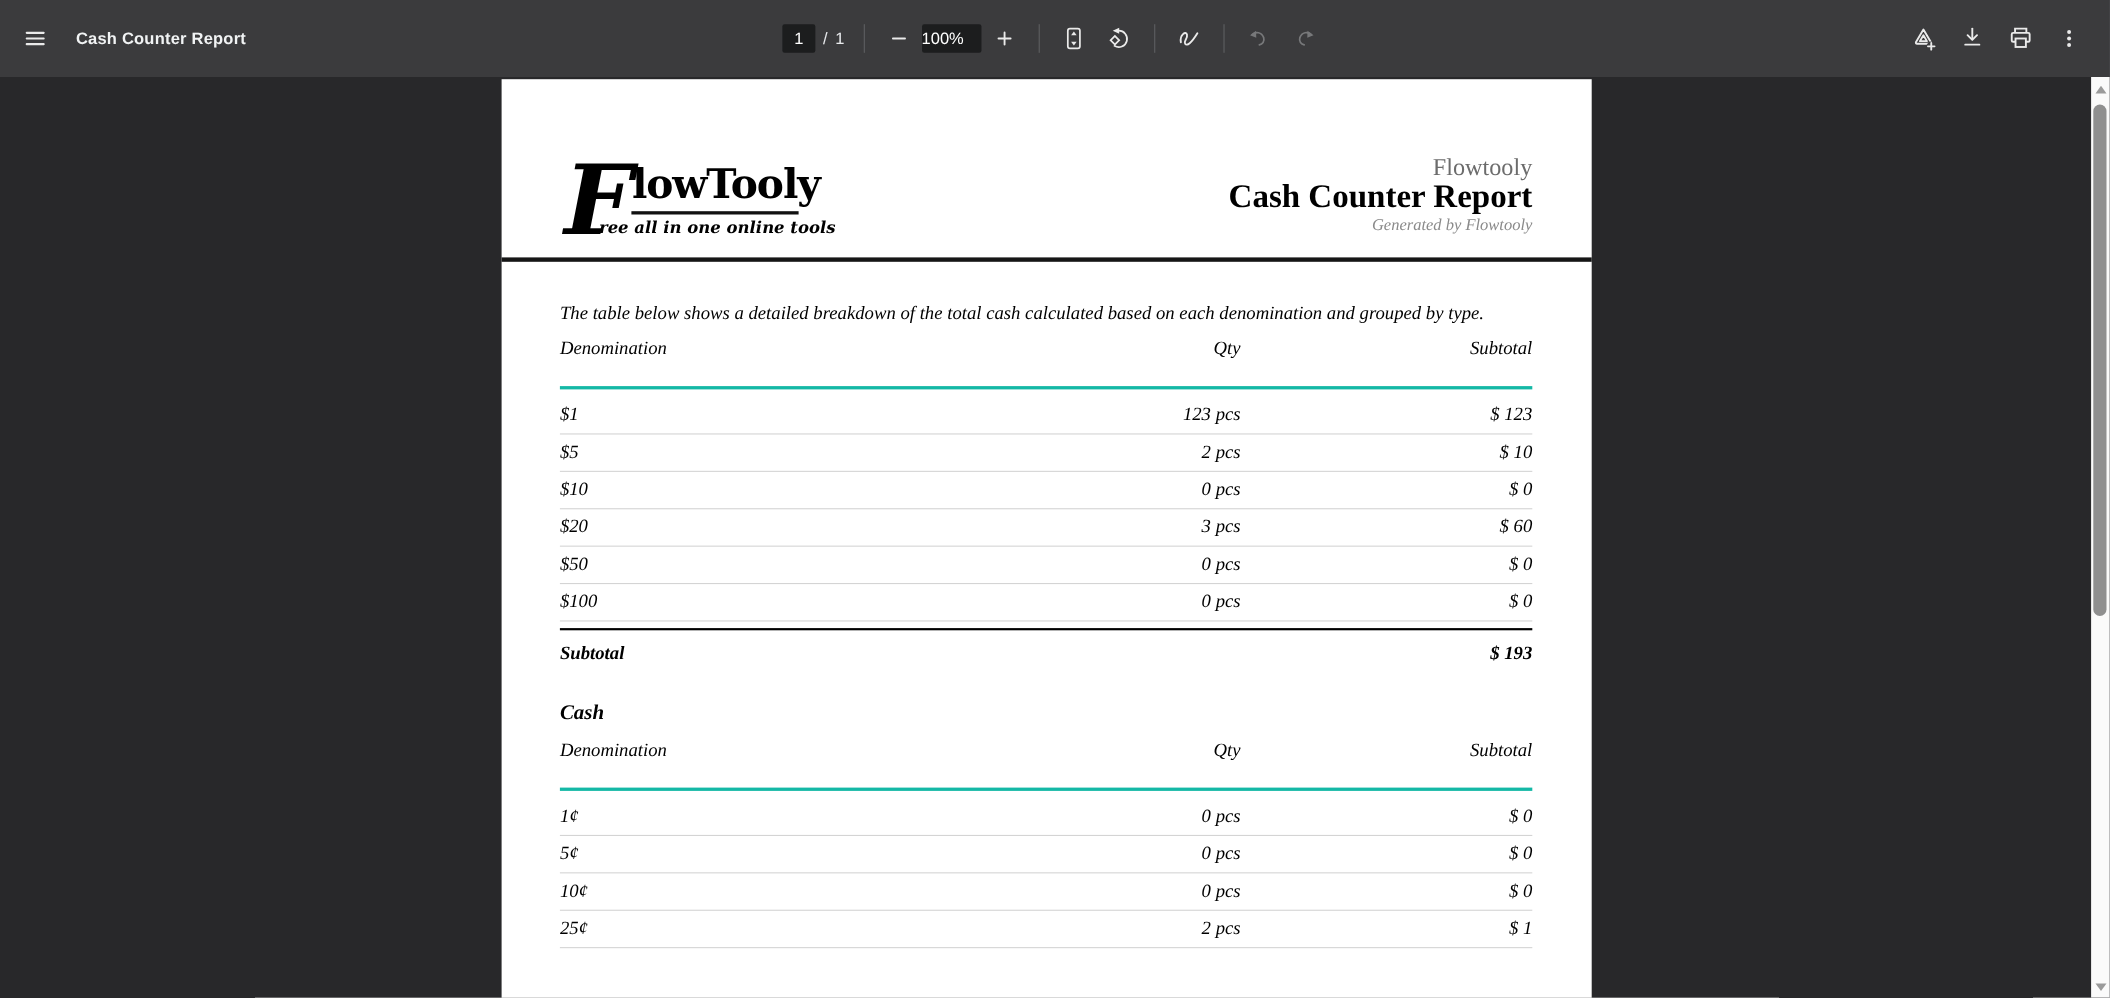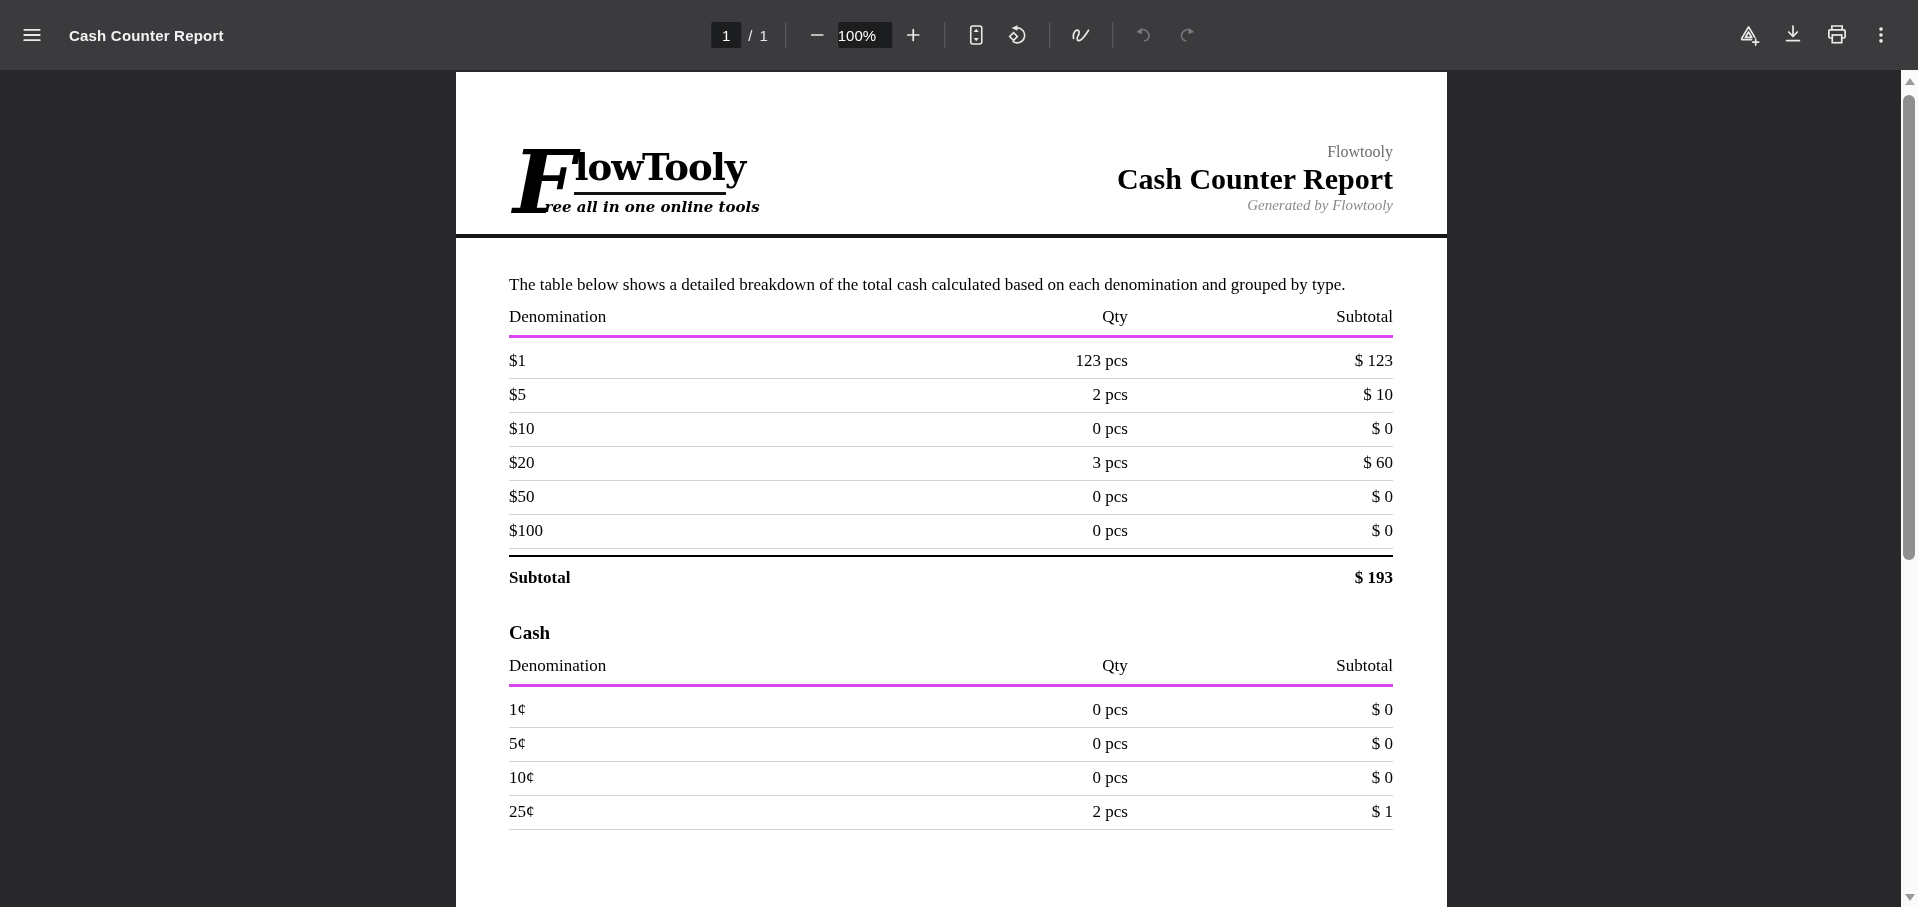--- a/index.html
+++ b/index.html
@@ -51,33 +51,33 @@
 
   .doc-header{display:flex;justify-content:space-between;align-items:flex-start;padding:70px 54px 0 57px;}
   .logo{display:flex;margin-top:4px;}
   .logo-f{font-family:"DejaVu Serif",serif;font-style:italic;font-weight:900;font-size:88px;line-height:.82;letter-spacing:-3px;}
   .logo-right{margin-left:2px;padding-top:2px;}
   .logo-word{font-family:"DejaVu Serif",serif;font-weight:700;font-size:37px;line-height:1.05;letter-spacing:-1px;}
   .logo-line{height:3px;background:#111;width:152px;margin:5px 0 3px;}
   .logo-tagline{font-family:"DejaVu Serif",serif;font-style:italic;font-weight:700;font-size:15px;margin-left:-30px;white-space:nowrap;}
 
   .doc-titleblock{text-align:right;}
-  .doc-brand{font-size:16px;color:var(--doc_muted);line-height:20px;}
+  .doc-brand{font-size:22px;color:var(--doc_muted);line-height:20px;}
   .doc-title{font-size:30px;font-weight:700;line-height:34px;color:var(--doc_text);}
   .doc-subtitle{font-size:15px;color:var(--doc_muted_light);line-height:18px;font-style:italic;}
 
   .doc-rule{height:4px;background:var(--rule);margin-top:16px;}
 
-  .doc-body{padding:0 54px 0 53px;}
+  .doc-body{padding:0 54px 0 53px;font-style:italic;}
   .intro{margin-top:37px;font-size:17px;white-space:nowrap;}
 
   .section-heading{margin-top:56px;font-size:19px;font-weight:700;}
   .section-heading.tight{margin-top:24px;}
 
-  .thead{display:grid;grid-template-columns:45% 25% 30%;padding:12px 0 8px;border-bottom:3px solid #d946ef;font-size:17px;}
+  .thead{display:grid;grid-template-columns:45% 25% 30%;padding:12px 0 24px;border-bottom:3px solid #14b8a6;font-size:17px;}
   .trow{display:grid;grid-template-columns:45% 25% 30%;padding:6px 0 7px;border-bottom:1px solid var(--row_line);font-size:17px;}
   .trow.first{padding-top:13px;}
   .c2{text-align:right;}
   .c3{text-align:right;}
   .subtotal-row{display:grid;grid-template-columns:45% 25% 30%;border-top:2px solid #000;margin-top:6px;
     padding:11px 0 10px;font-weight:700;font-size:17px;}
 
   
   .scrollbar{position:absolute;right:0;top:70px;width:17px;bottom:0;background:var(--scroll_track);}
   .scroll-arrow{position:absolute;left:0;width:17px;height:16px;display:flex;align-items:center;justify-content:center;cursor:pointer;}

